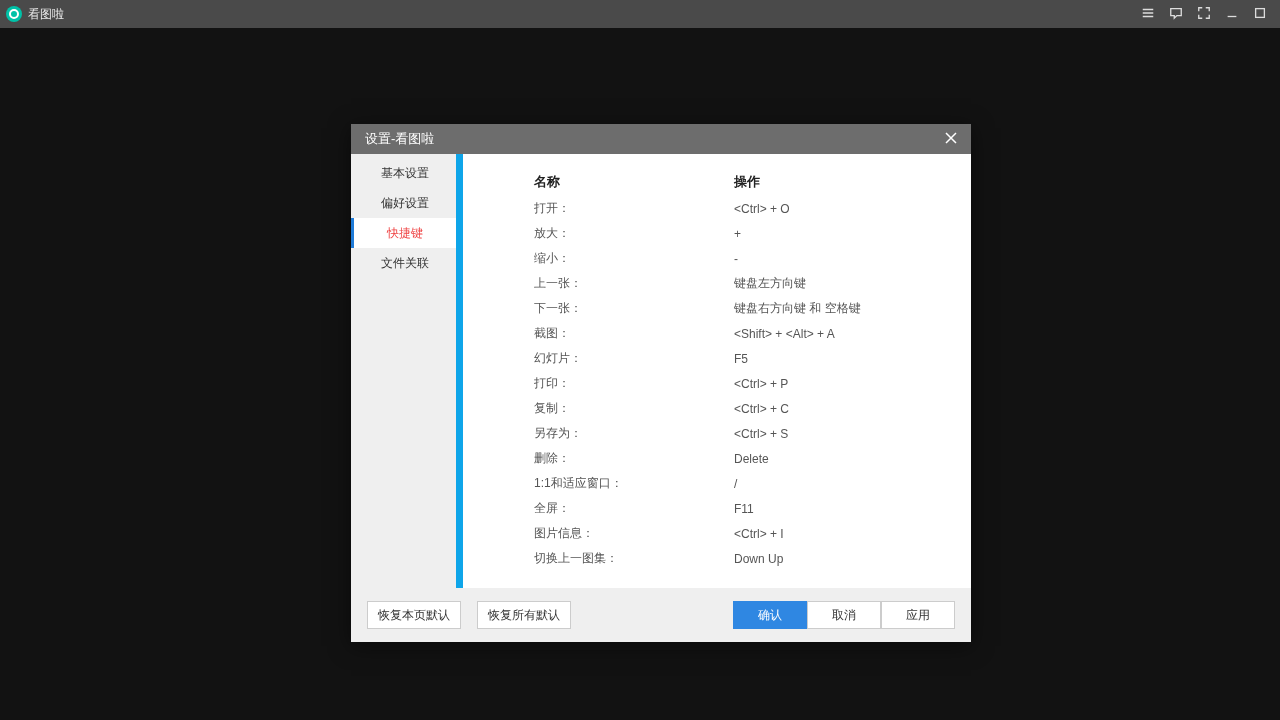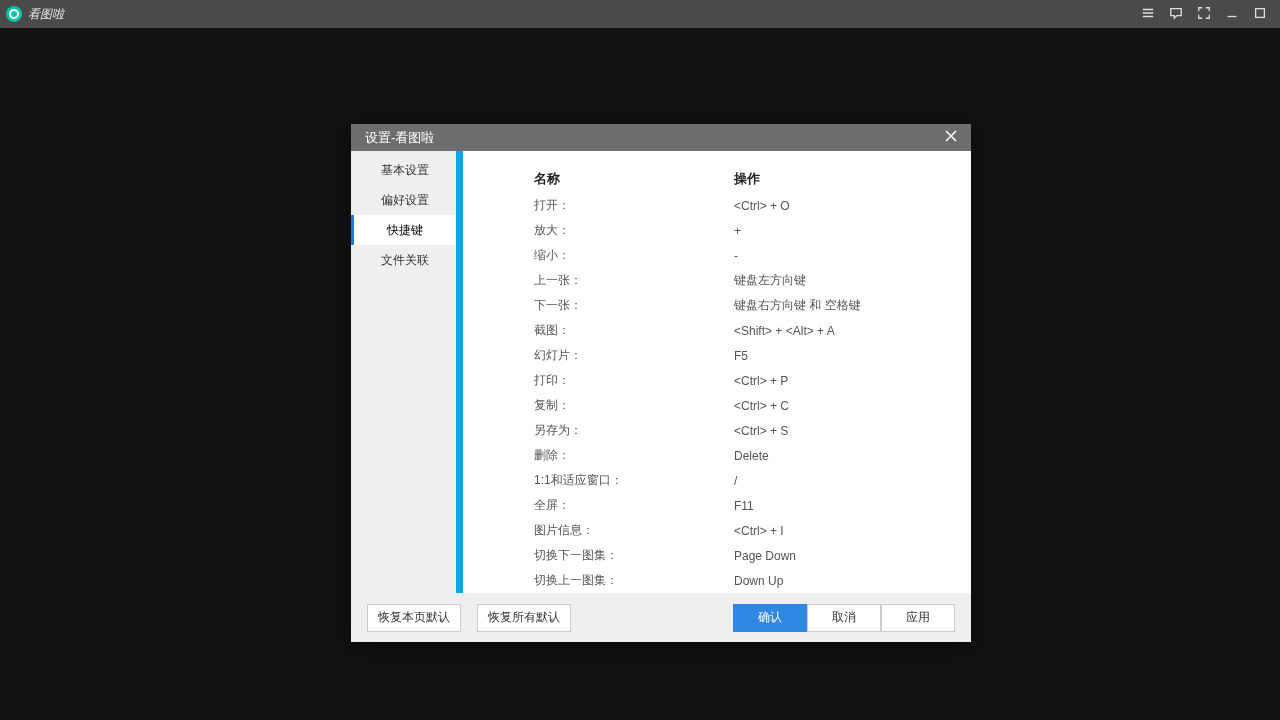--- a/index.html
+++ b/index.html
@@ -7,21 +7,20 @@
 
   
   .titlebar {
     height: 28px;
     background: #4a4a4a;
     display: flex;
     align-items: center;
     padding: 0 6px;
     color: #eaeaea;
     font-size: 12px;
-    font-style: italic;
   }
   .titlebar .logo {
     width: 16px; height: 16px;
     border-radius: 50%;
     background: #00c2a8;
     position: relative;
     margin-right: 6px;
     display: flex; align-items: center; justify-content: center;
   }
   .titlebar .logo::after{
@@ -83,21 +82,21 @@
   .sidebar-item {
     height: 30px;
     display:flex; align-items:center; justify-content:center;
     font-size: 12px;
     color:#333;
     cursor:pointer;
     border-left: 3px solid transparent;
   }
   .sidebar-item.active {
     background:#fff;
-    color:#000000;
+    color:#ef4444;
     border-left-color:#1f7bd8;
   }
 
   .content {
     flex:1;
     padding: 14px 20px 0 34px;
     font-size: 12px;
     color:#555;
     overflow:hidden;
     margin-left:37px;
@@ -274,24 +273,20 @@
                 <div class="col-name">1:1和适应窗口：</div>
                 <div class="col-op">/</div>
               </div>
               <div class="row">
                 <div class="col-name">全屏：</div>
                 <div class="col-op">F11</div>
               </div>
               <div class="row">
                 <div class="col-name">图片信息：</div>
                 <div class="col-op">&lt;Ctrl&gt; + I</div>
-              </div>
-              <div class="row">
-                <div class="col-name">切换下一图集：</div>
-                <div class="col-op">Page Down</div>
               </div>
               <div class="row">
                 <div class="col-name">切换上一图集：</div>
                 <div class="col-op">Down Up</div>
               </div>
             </div>
         </div>
       </div>
 
     </div>

